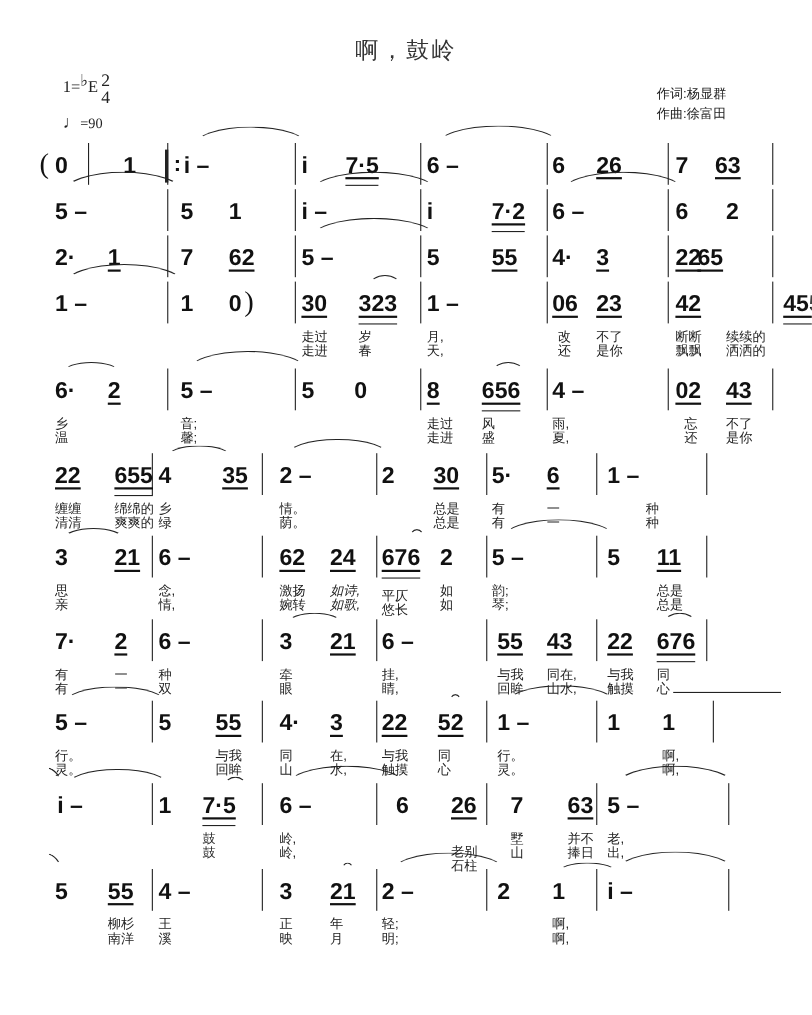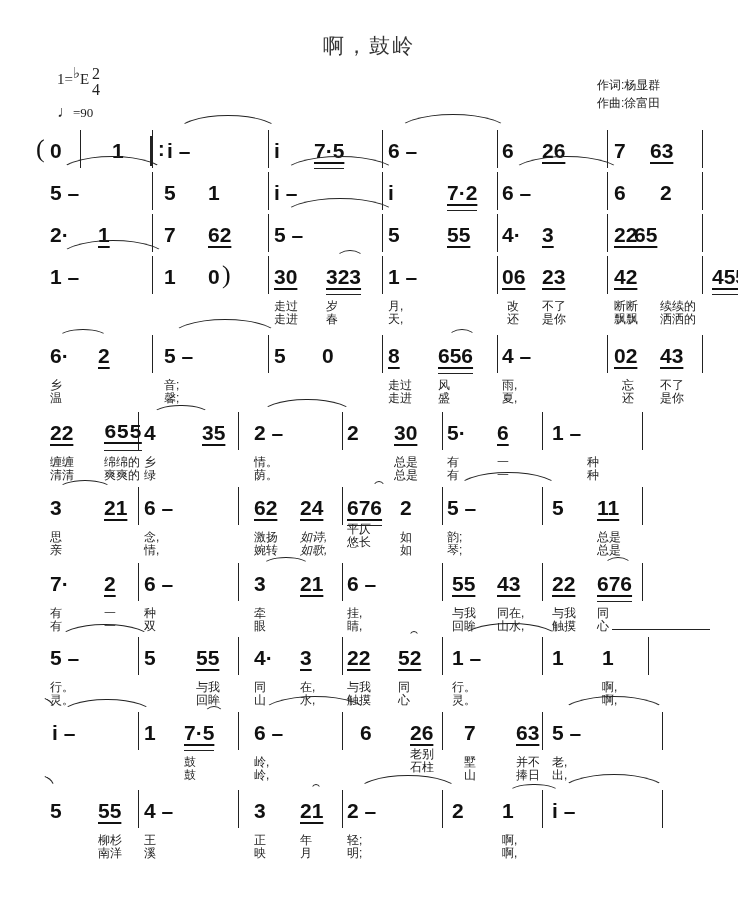--- a/index.html
+++ b/index.html
@@ -208,21 +208,21 @@
       </div>
     </div>
     <div class="row" style="top: 412px; height: 70px;">
       <div class="bar" style="left: 96px;"></div>
       <div class="bar" style="left: 196px;"></div>
       <div class="bar" style="left: 300px;"></div>
       <div class="bar" style="left: 400px;"></div>
       <div class="bar" style="left: 500px;"></div>
       <div class="bar" style="left: 600px;"></div>
       <div class="beat u1" style="left: 8px;">22</div>
-      <div class="beat u1" style="left: 62px; font-family: Liberation Mono, monospace;">655<div style="position: absolute; left: 0px; right: 0px; bottom: -7px; height: 1.5px; background: rgb(34, 34, 34);"></div></div>
+      <div class="beat u1" style="left: 62px;">655<div style="position: absolute; left: 0px; right: 0px; bottom: -7px; height: 1.5px; background: rgb(34, 34, 34);"></div></div>
       <div class="beat" style="left: 102px;">4</div>
       <div class="beat u1" style="left: 160px;">35</div>
       <div class="beat" style="left: 212px;">2 –</div>
       <div class="beat" style="left: 305px;">2</div>
       <div class="beat u1" style="left: 352px;">30</div>
       <div class="beat" style="left: 405px;">5·</div>
       <div class="beat u1" style="left: 455px;">6</div>
       <div class="beat" style="left: 510px;">1 –</div>
       <div class="slur" style="left: 110px; width: 56px; height: 9.33333px; top: -7.33333px;"></div>
       <div class="slur" style="left: 218px; width: 92px; height: 15.3333px; top: -13.3333px;"></div>
@@ -288,21 +288,21 @@
         <div>情,</div>
       </div>
       <div class="lyric" style="left: 212px; top: 44px;">
         <div>激扬</div>
         <div>婉转</div>
       </div>
       <div class="lyric" style="left: 258px; top: 44px; font-style: italic;">
         <div>如诗,</div>
         <div>如歌,</div>
       </div>
-      <div class="lyric" style="left: 305px; top: 36px;">
+      <div class="lyric" style="left: 305px; top: 48px;">
         <div>平仄</div>
         <div>悠长</div>
       </div>
       <div class="lyric" style="left: 358px; top: 44px;">
         <div>如</div>
         <div>如</div>
       </div>
       <div class="lyric" style="left: 405px; top: 44px;">
         <div>韵;</div>
         <div>琴;</div>
@@ -444,21 +444,21 @@
       <div class="slur" style="left: 518px; width: 106px; height: 17.6667px; top: -15.6667px;"></div>
       <div style="position: absolute; left: 0px; top: -12px; width: 14px; height: 12px; border-top: 1.3px solid rgb(34, 34, 34); border-right: 1.3px solid transparent; border-radius: 0px 100% 0px 0px; transform: rotate(20deg);"></div>
       <div class="lyric" style="left: 142px; top: 44px;">
         <div>鼓</div>
         <div>鼓</div>
       </div>
       <div class="lyric" style="left: 212px; top: 44px;">
         <div>岭,</div>
         <div>岭,</div>
       </div>
-      <div class="lyric" style="left: 368px; top: 36px;">
+      <div class="lyric" style="left: 368px; top: 56px;">
         <div>老别</div>
         <div>石柱</div>
       </div>
       <div class="lyric" style="left: 422px; top: 44px;">
         <div>墅</div>
         <div>山</div>
       </div>
       <div class="lyric" style="left: 474px; top: 44px;">
         <div>并不</div>
         <div>捧日</div>

